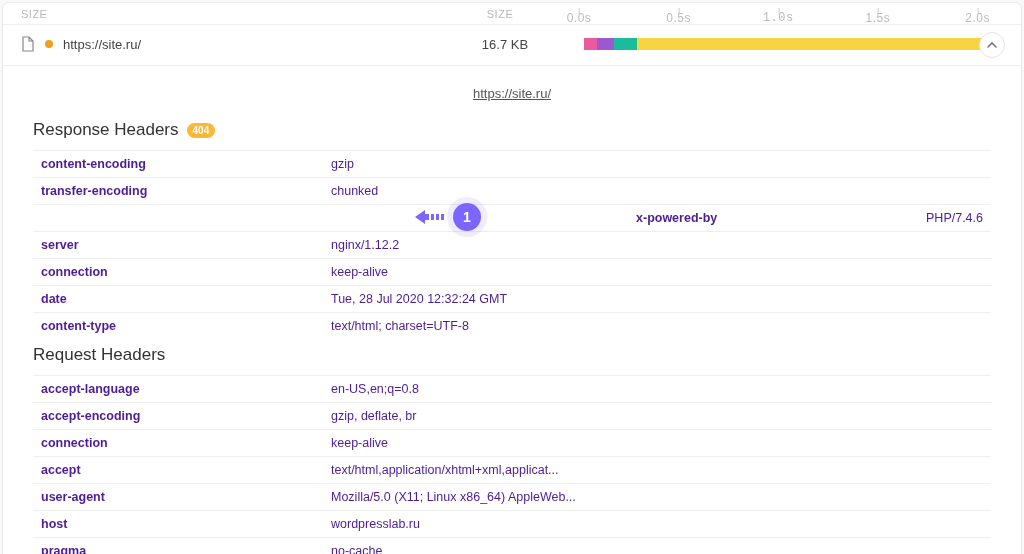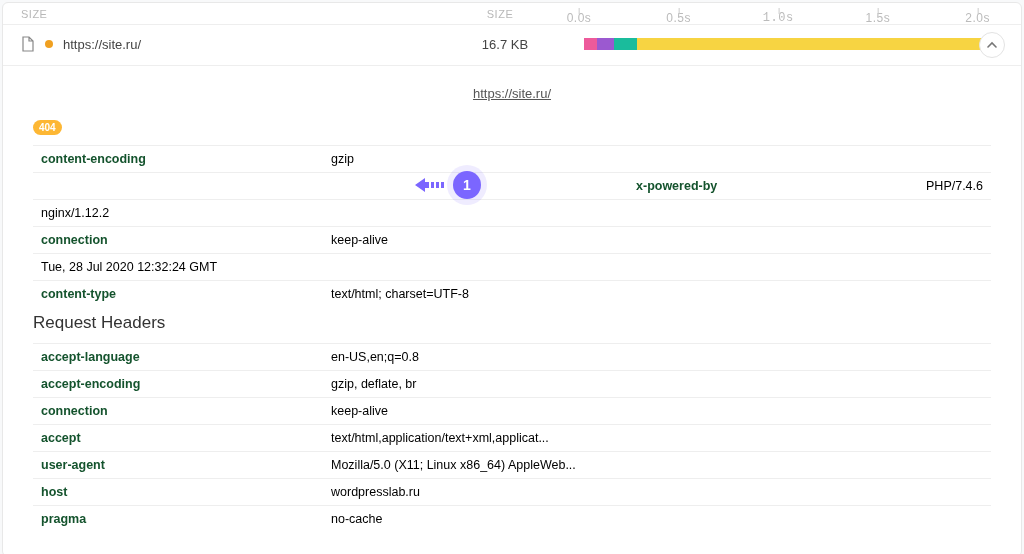--- a/index.html
+++ b/index.html
@@ -114,34 +114,35 @@
   display: flex;
   align-items: center;
 }
 .badge404 {
   background: #fdb734;
   color: #fff;
   font-size: 10px;
   font-weight: 700;
   padding: 2px 6px;
   border-radius: 10px;
+  margin-left: 8px;
 }
 .kv-row {
   display: flex;
   padding: 6px 8px;
   border-top: 1px solid #eee;
   font-size: 12.5px;
 }
 .kv-key {
   flex: 0 0 290px;
   font-weight: 600;
-  color: #14532d;
+  color: #4c1d95;
 }
 .kv-val {
-  color: #000000;
+  color: #4c1d95;
 }
 .annotation {
   position: absolute;
   display: flex;
   align-items: center;
   pointer-events: none;
 }
 .anno-arrow {
   display: flex;
   align-items: center;
@@ -198,50 +199,57 @@
         </svg>
     </div>
   </div>
 
   <div class="detail">
     <div class="url-center">
       <a class="url-link">https://site.ru/</a>
     </div>
 
     <div class="section-title">
+      <span>Response Headers</span>
       <span class="badge404">404</span>
     </div>
     <div id="resp">
         <div class="kv-row">
           <div class="kv-key">content-encoding</div>
           <div class="kv-val">gzip</div>
+        </div>
+        <div class="kv-row">
+          <div class="kv-key">transfer-encoding</div>
+          <div class="kv-val">chunked</div>
         </div>
         <div class="kv-row highlight-row">
           <div class="kv-key">x-powered-by</div>
           <div class="kv-val">PHP/7.4.6</div>
           <div class="annotation" style="left: 380px; top: -2px;">
             <span class="anno-arrow">
               <svg width="40" height="20" viewBox="0 0 40 20">
                 <path d="M2 10 L12 3 L12 7 L16 7 L16 13 L12 13 L12 17 Z" fill="#7b66ff"></path>
                 <rect x="18" y="7" width="3" height="6" fill="#7b66ff"></rect>
                 <rect x="23" y="7" width="3" height="6" fill="#7b66ff"></rect>
                 <rect x="28" y="7" width="3" height="6" fill="#7b66ff"></rect>
               </svg>
             </span>
             <span class="anno-circle">1</span>
           </div>
         </div>
         <div class="kv-row">
+          <div class="kv-key">server</div>
           <div class="kv-val">nginx/1.12.2</div>
         </div>
         <div class="kv-row">
           <div class="kv-key">connection</div>
           <div class="kv-val">keep-alive</div>
         </div>
         <div class="kv-row">
+          <div class="kv-key">date</div>
           <div class="kv-val">Tue, 28 Jul 2020 12:32:24 GMT</div>
         </div>
         <div class="kv-row">
           <div class="kv-key">content-type</div>
           <div class="kv-val">text/html; charset=UTF-8</div>
         </div>
       </div>
 
     <div class="section-title">
       <span>Request Headers</span>
@@ -254,21 +262,21 @@
         <div class="kv-row">
           <div class="kv-key">accept-encoding</div>
           <div class="kv-val">gzip, deflate, br</div>
         </div>
         <div class="kv-row">
           <div class="kv-key">connection</div>
           <div class="kv-val">keep-alive</div>
         </div>
         <div class="kv-row">
           <div class="kv-key">accept</div>
-          <div class="kv-val">text/html,application/text+xml,applicat...</div>
+          <div class="kv-val">text/html,application/xhtml+xml,applicat...</div>
         </div>
         <div class="kv-row">
           <div class="kv-key">user-agent</div>
           <div class="kv-val">Mozilla/5.0 (X11; Linux x86_64) AppleWeb...</div>
         </div>
         <div class="kv-row">
           <div class="kv-key">host</div>
           <div class="kv-val">wordpresslab.ru</div>
         </div>
         <div class="kv-row">

